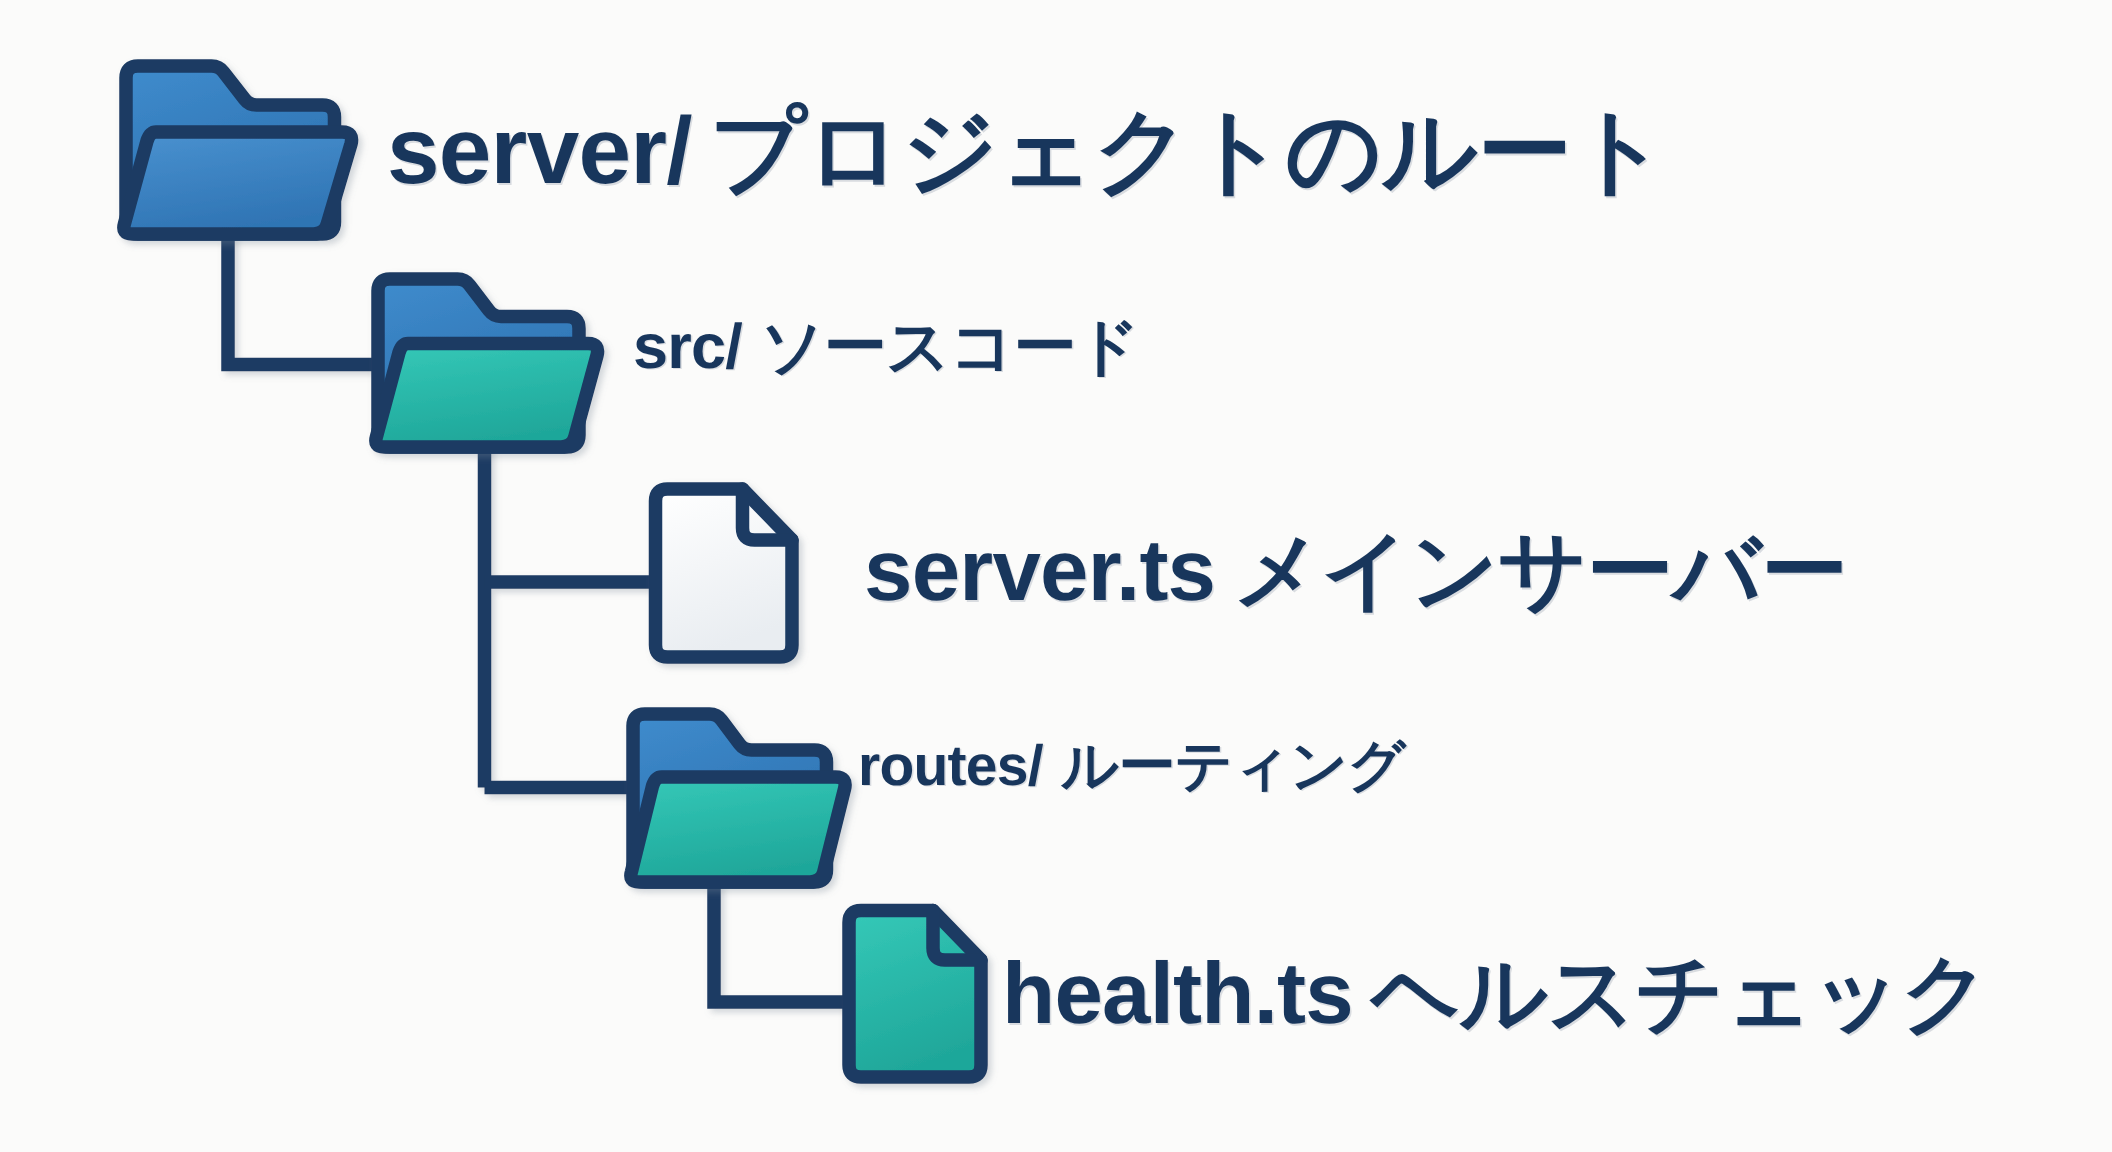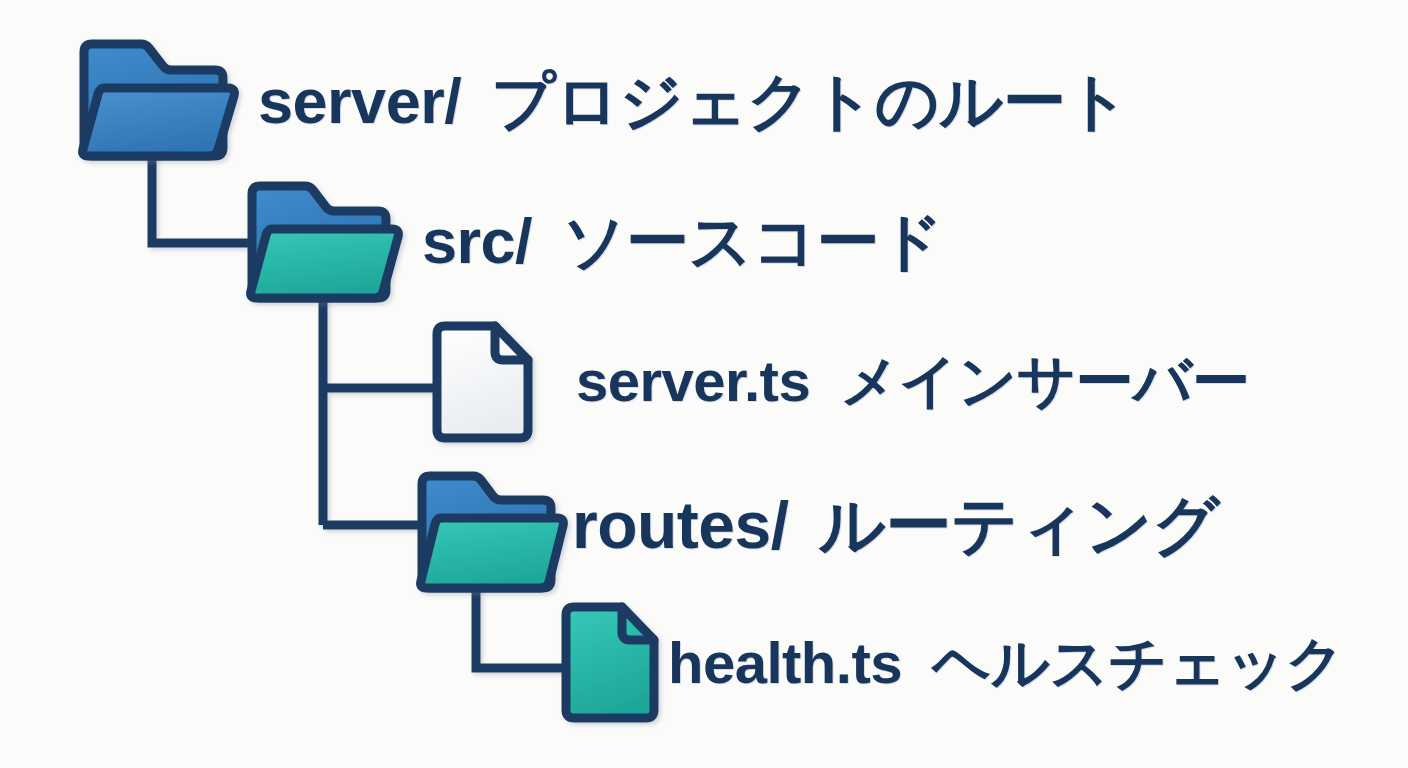--- a/index.html
+++ b/index.html
@@ -29,26 +29,26 @@
   .node-label {
     position: absolute;
     white-space: nowrap;
     color: #18365c;
     font-weight: 700;
     line-height: 1;
     letter-spacing: -0.5px;
     text-shadow: 1px 1px 0 rgba(140,150,165,0.30);
   }
   .label-row-0 { left: 258px; top: 70px;  font-size: 63px; }
-  .label-row-1 { left: 422px; top: 210px; font-size: 63px; }
+  .label-row-1 { left: 422px; top: 210px; font-size: 42px; }
   .label-row-2 { left: 576px; top: 352px; font-size: 58px; }
-  .label-row-3 { left: 572px; top: 492px; font-size: 66px; }
+  .label-row-3 { left: 572px; top: 492px; font-size: 38px; }
   .label-row-4 { left: 668px; top: 634px; font-size: 58px; }
   .label-name { }
-  .label-desc { margin-left: 30px; font-family: Liberation Serif, serif; }
+  .label-desc { margin-left: 12px; font-family: Liberation Serif, serif; }
 </style>
 </head>
 <body>
 
 <div id="tree-diagram">
 
   <svg class="tree-svg" viewBox="0 0 1408 768" xmlns="http://www.w3.org/2000/svg">
     <defs>
       <linearGradient id="gradBlue" x1="0" y1="0" x2="0.35" y2="1">
         <stop offset="0%" stop-color="#4a92d0"></stop>

